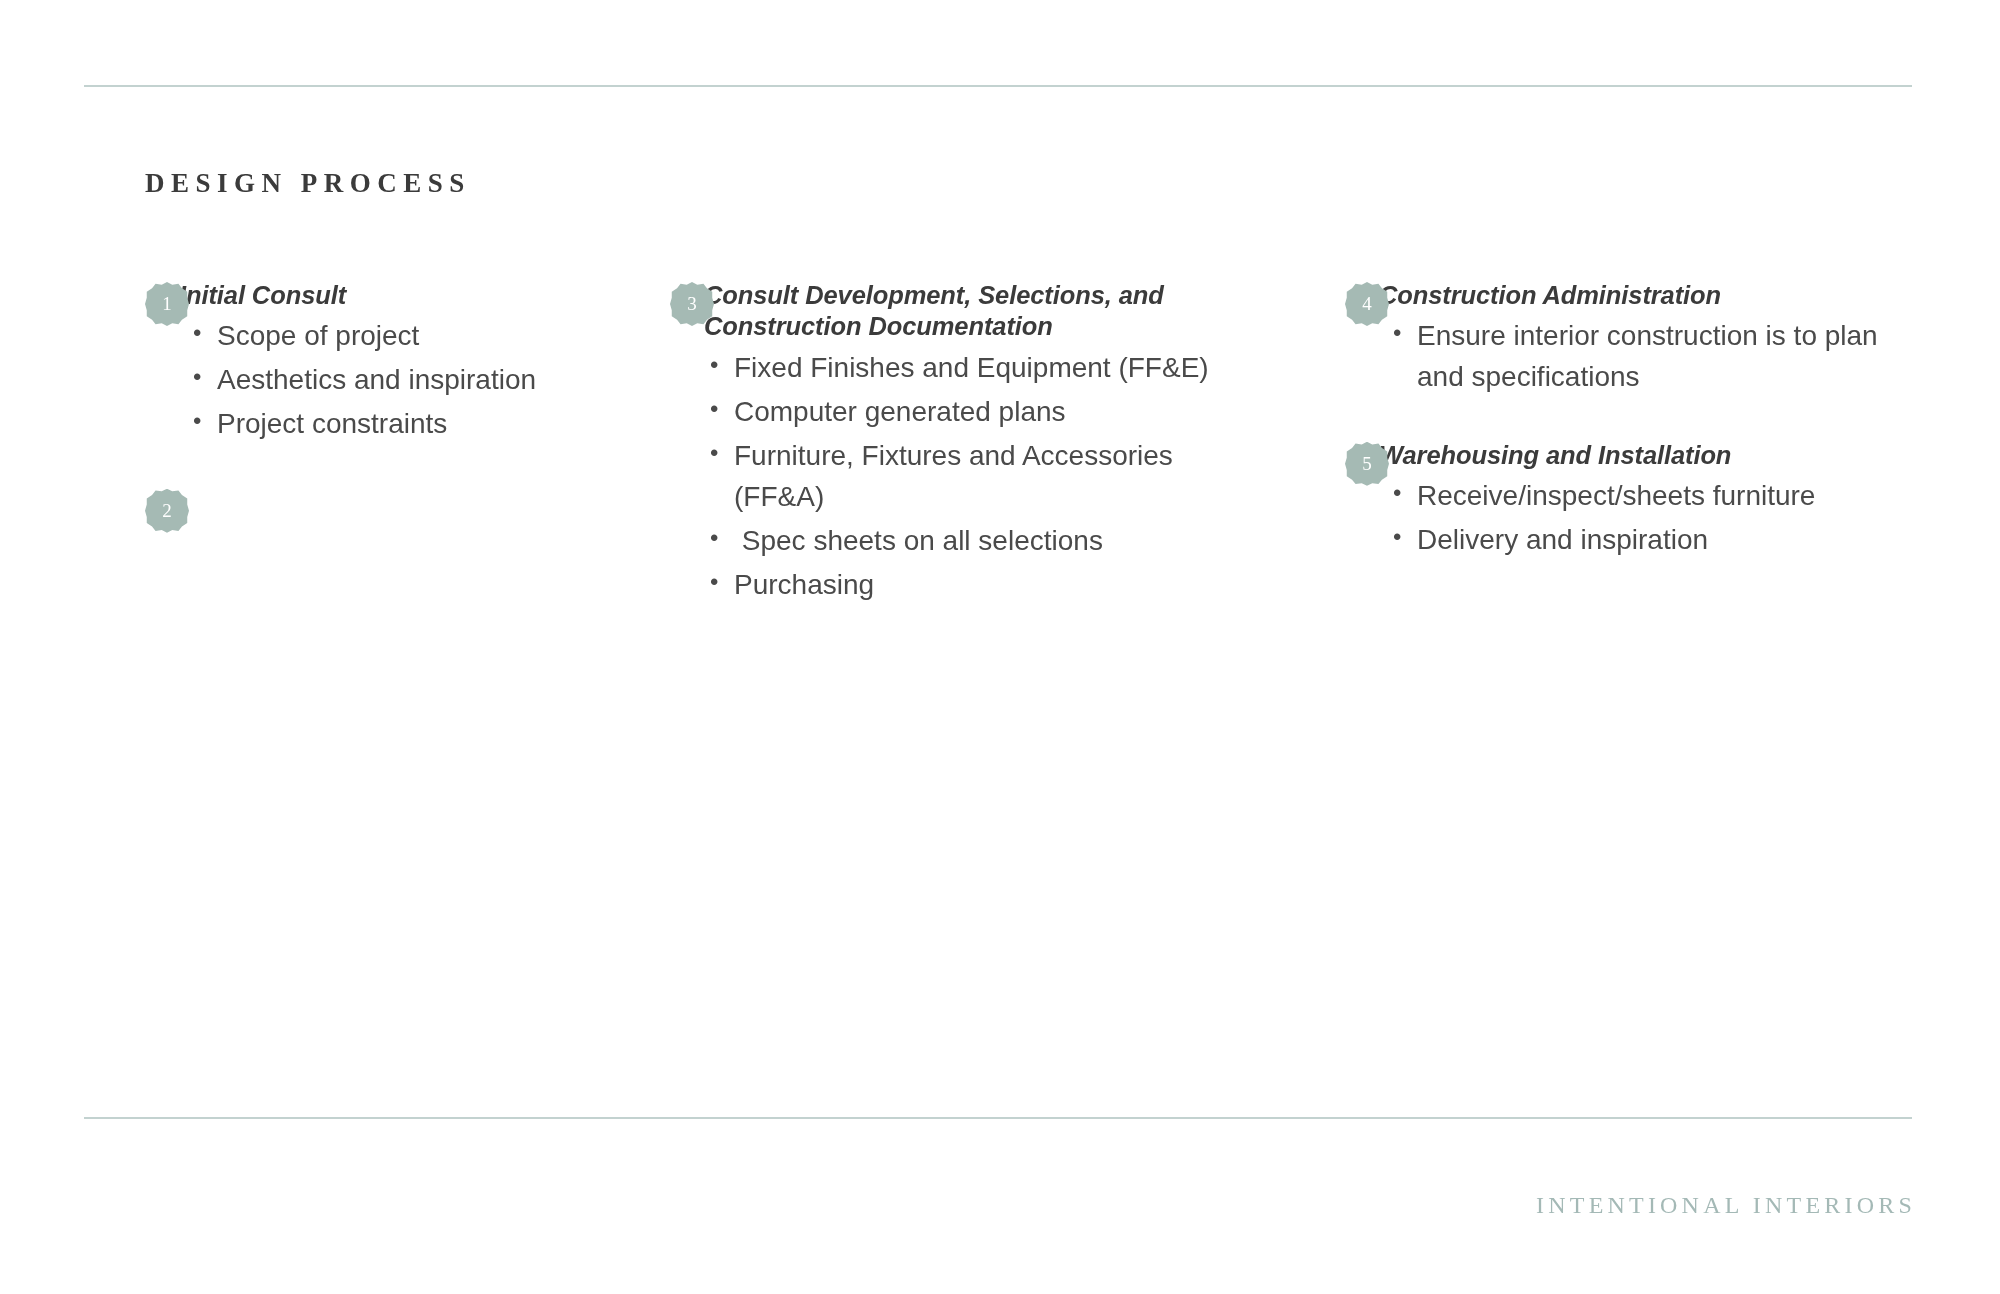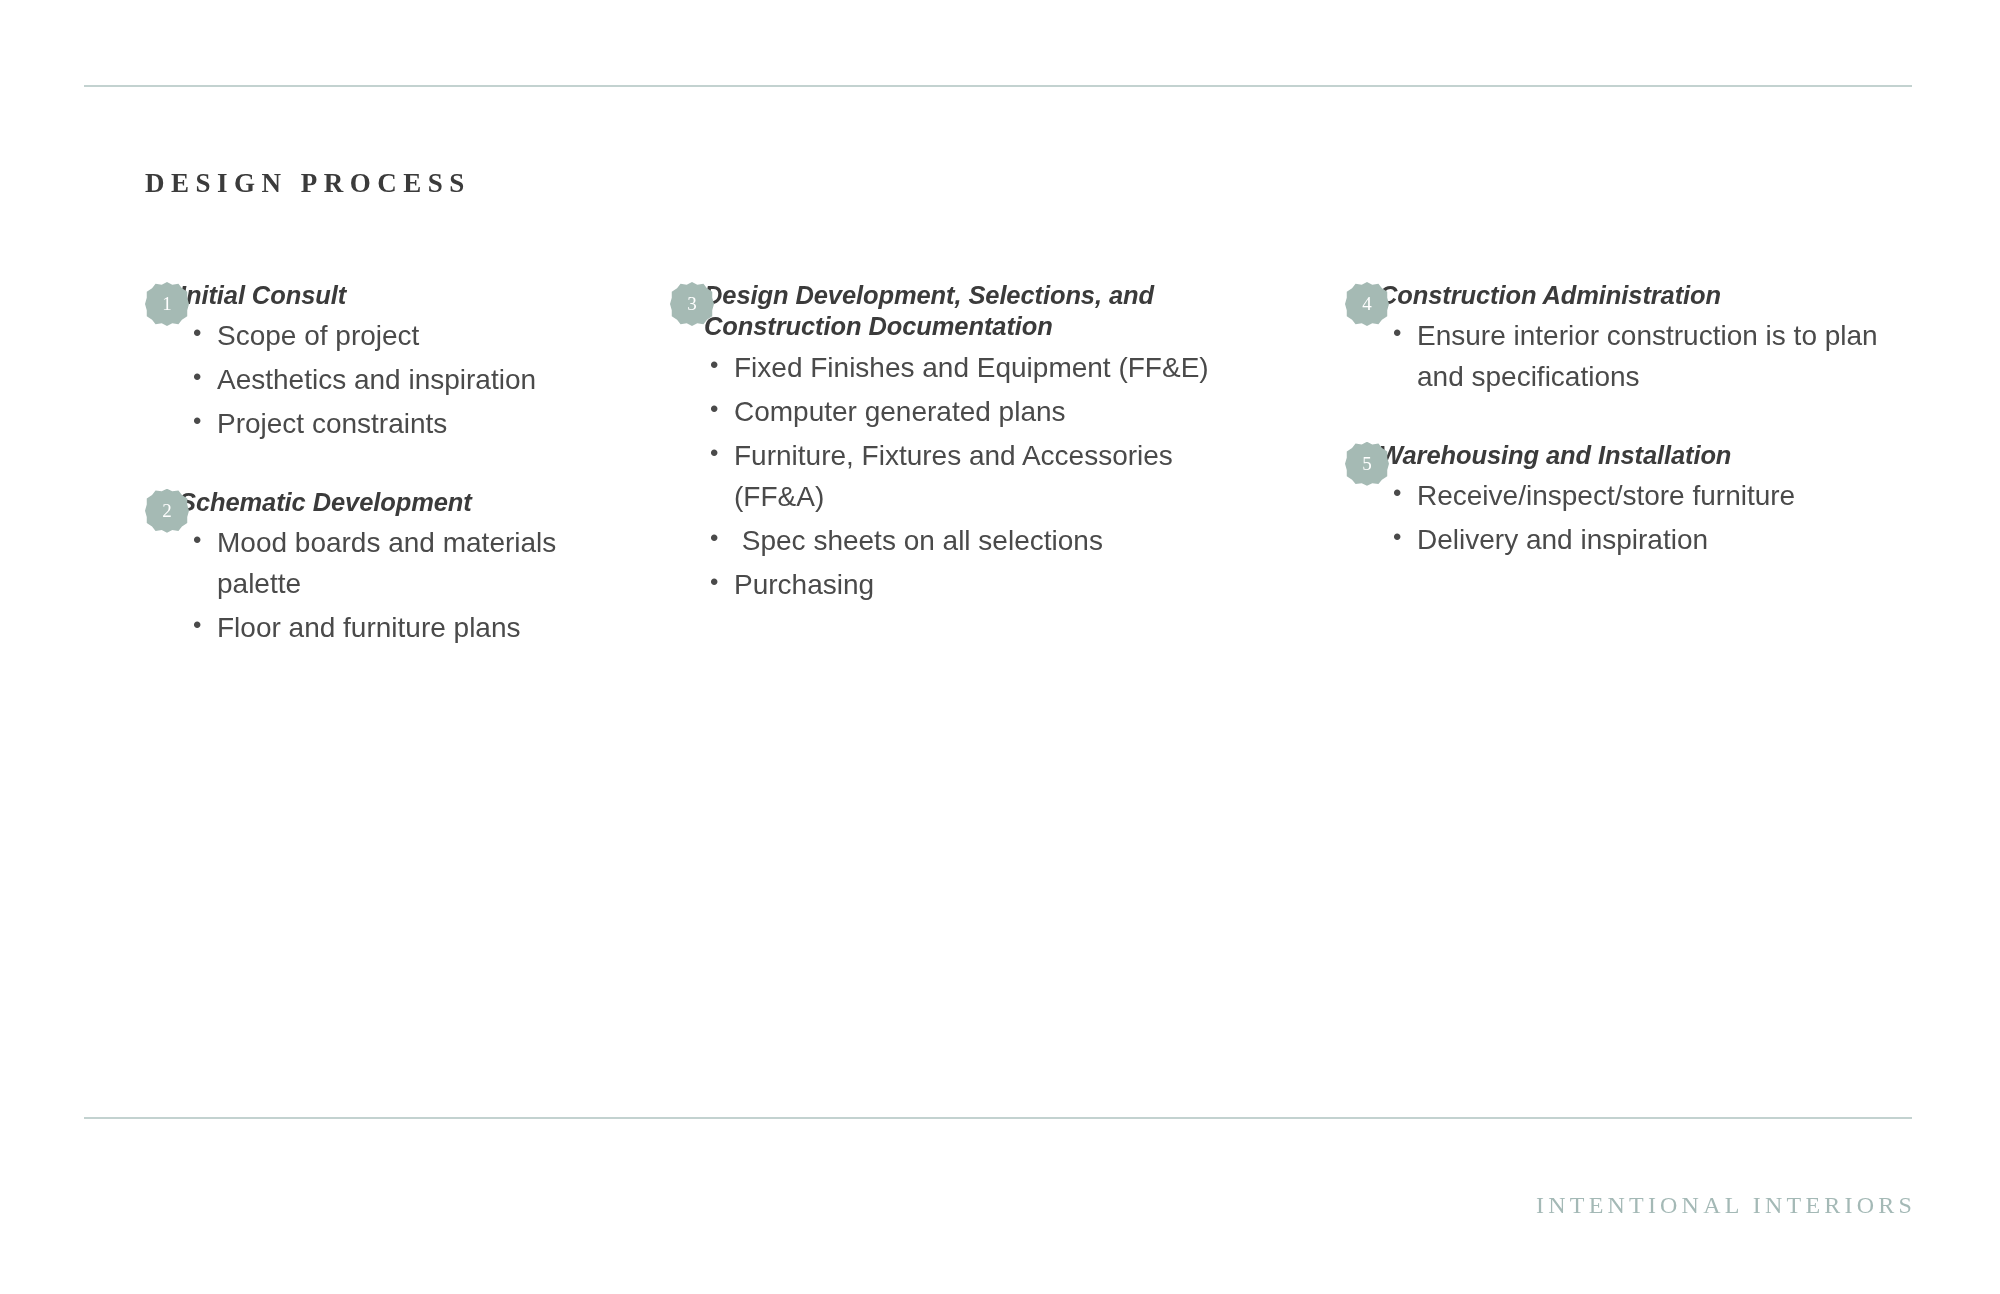--- a/index.html
+++ b/index.html
@@ -148,36 +148,29 @@
               <li>Scope of project</li>
               <li>Aesthetics and inspiration</li>
               <li>Project constraints</li>
             </ul>
           </div>
         </div>
         <div class="step">
           <div class="badge">
             <span class="badge-num">2</span>
           </div>
-          <div class="step-body">
-            <div class="step-heading">Schematic Development</div>
-            <ul class="bullets">
-              <li>Mood boards and materials palette</li>
-              <li>Floor and furniture plans</li>
-            </ul>
-          </div>
         </div>
       </div>
     <div class="col col-2">
         <div class="step">
           <div class="badge">
             <span class="badge-num">3</span>
           </div>
           <div class="step-body">
-            <div class="step-heading">Design Development, Selections, and Construction Documentation</div>
+            <div class="step-heading">Consult Development, Selections, and Construction Documentation</div>
             <ul class="bullets">
               <li>Fixed Finishes and Equipment (FF&amp;E)</li>
               <li>Computer generated plans</li>
               <li>Furniture, Fixtures and Accessories (FF&amp;A)</li>
               <li> Spec sheets on all selections</li>
               <li>Purchasing</li>
             </ul>
           </div>
         </div>
       </div>
@@ -193,21 +186,21 @@
             </ul>
           </div>
         </div>
         <div class="step">
           <div class="badge">
             <span class="badge-num">5</span>
           </div>
           <div class="step-body">
             <div class="step-heading">Warehousing and Installation</div>
             <ul class="bullets">
-              <li>Receive/inspect/store furniture</li>
+              <li>Receive/inspect/sheets furniture</li>
               <li>Delivery and inspiration</li>
             </ul>
           </div>
         </div>
       </div>
   </div>
 
   <div class="footer">
     <div class="tagline">INTENTIONAL INTERIORS</div>
   </div>

